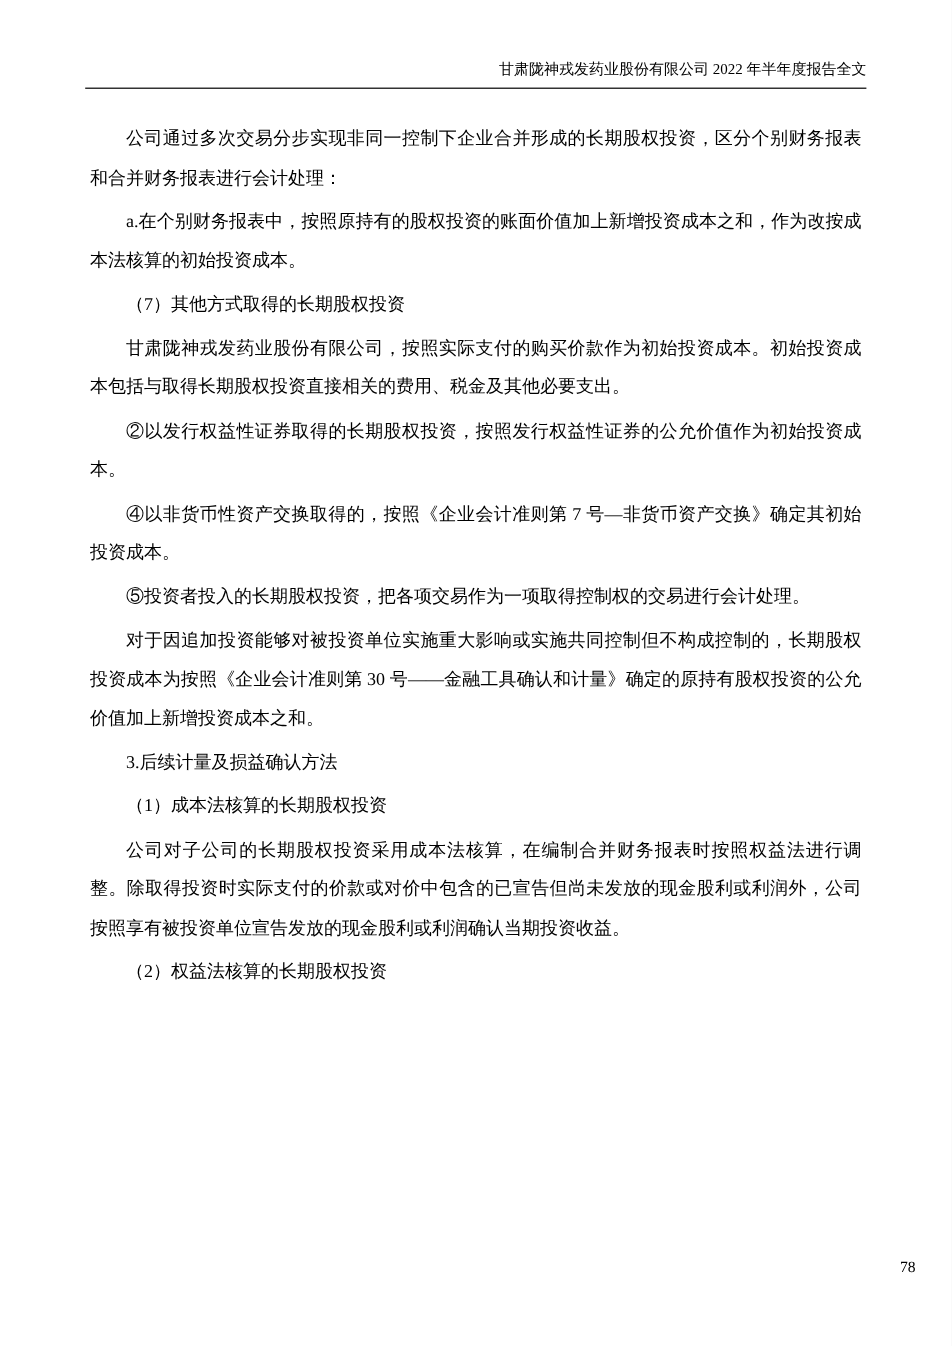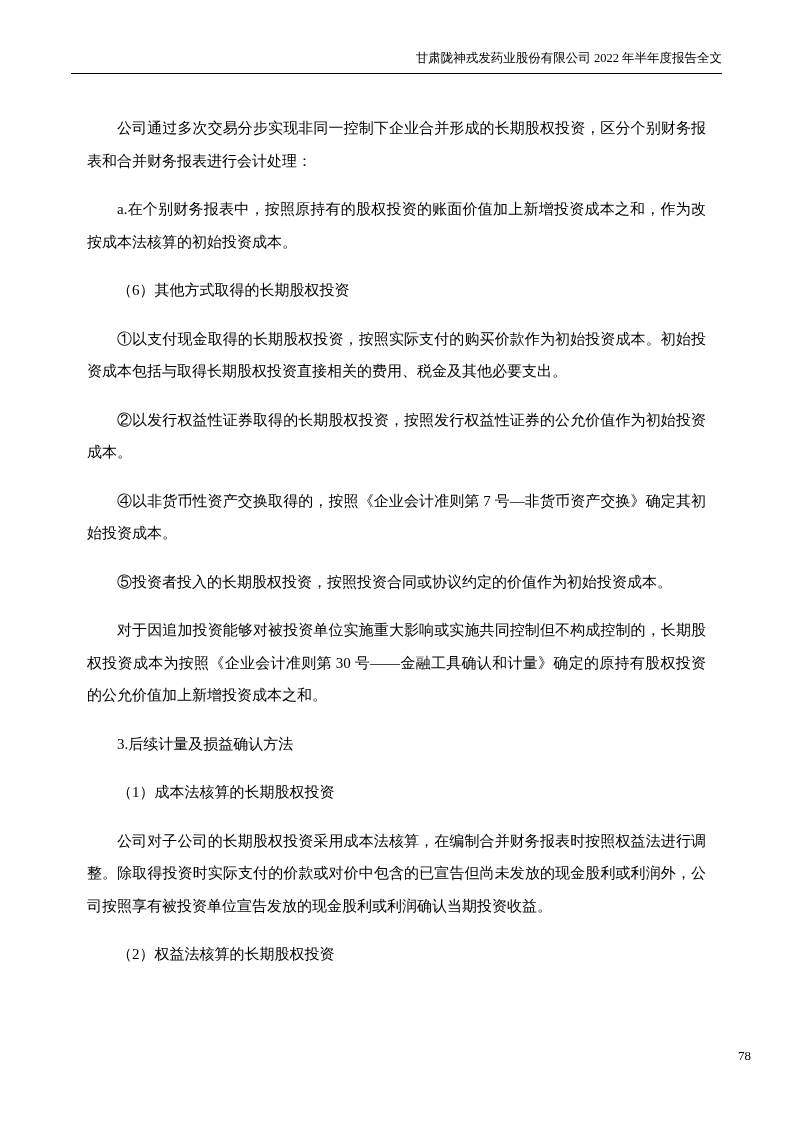--- a/index.html
+++ b/index.html
@@ -32,47 +32,47 @@
     position: absolute;
     top: 96px;
     left: 71px;
     right: 71px;
     font-size: 15px;
     line-height: 32.5px;
     text-align: justify;
     text-justify: inter-ideograph;
   }
   .doc-body p {
-    margin: 16px;
+    margin: 4px;
     text-indent: 2em;
   }
   .page-number {
     position: absolute;
-    right: 42px;
+    right: 30px;
     bottom: 58px;
     font-size: 13px;
   }
 </style>
 </head>
 <body>
 
 <div class="page">
 
   <div class="doc-header">
     <span>甘肃陇神戎发药业股份有限公司 2022 年半年度报告全文</span>
   </div>
 
   <div class="doc-body">
     <p>公司通过多次交易分步实现非同一控制下企业合并形成的长期股权投资，区分个别财务报表和合并财务报表进行会计处理：</p>
     <p>a.在个别财务报表中，按照原持有的股权投资的账面价值加上新增投资成本之和，作为改按成本法核算的初始投资成本。</p>
-    <p>（6）其他方式取得的长期股权投资</p>
-    <p>①以支付现金取得的长期股权投资，按照实际支付的购买价款作为初始投资成本。初始投资成本包括与取得长期股权投资直接相关的费用、税金及其他必要支出。</p>
+    <p>（7）其他方式取得的长期股权投资</p>
+    <p>甘肃陇神戎发药业股份有限公司，按照实际支付的购买价款作为初始投资成本。初始投资成本包括与取得长期股权投资直接相关的费用、税金及其他必要支出。</p>
     <p>②以发行权益性证券取得的长期股权投资，按照发行权益性证券的公允价值作为初始投资成本。</p>
     <p>④以非货币性资产交换取得的，按照《企业会计准则第 7 号—非货币资产交换》确定其初始投资成本。</p>
-    <p>⑤投资者投入的长期股权投资，按照投资合同或协议约定的价值作为初始投资成本。</p>
+    <p>⑤投资者投入的长期股权投资，把各项交易作为一项取得控制权的交易进行会计处理。</p>
     <p>对于因追加投资能够对被投资单位实施重大影响或实施共同控制但不构成控制的，长期股权投资成本为按照《企业会计准则第 30 号——金融工具确认和计量》确定的原持有股权投资的公允价值加上新增投资成本之和。</p>
     <p>3.后续计量及损益确认方法</p>
     <p>（1）成本法核算的长期股权投资</p>
     <p>公司对子公司的长期股权投资采用成本法核算，在编制合并财务报表时按照权益法进行调整。除取得投资时实际支付的价款或对价中包含的已宣告但尚未发放的现金股利或利润外，公司按照享有被投资单位宣告发放的现金股利或利润确认当期投资收益。</p>
     <p>（2）权益法核算的长期股权投资</p>
   </div>
 
   <div class="page-number">78</div>
 
 </div>

